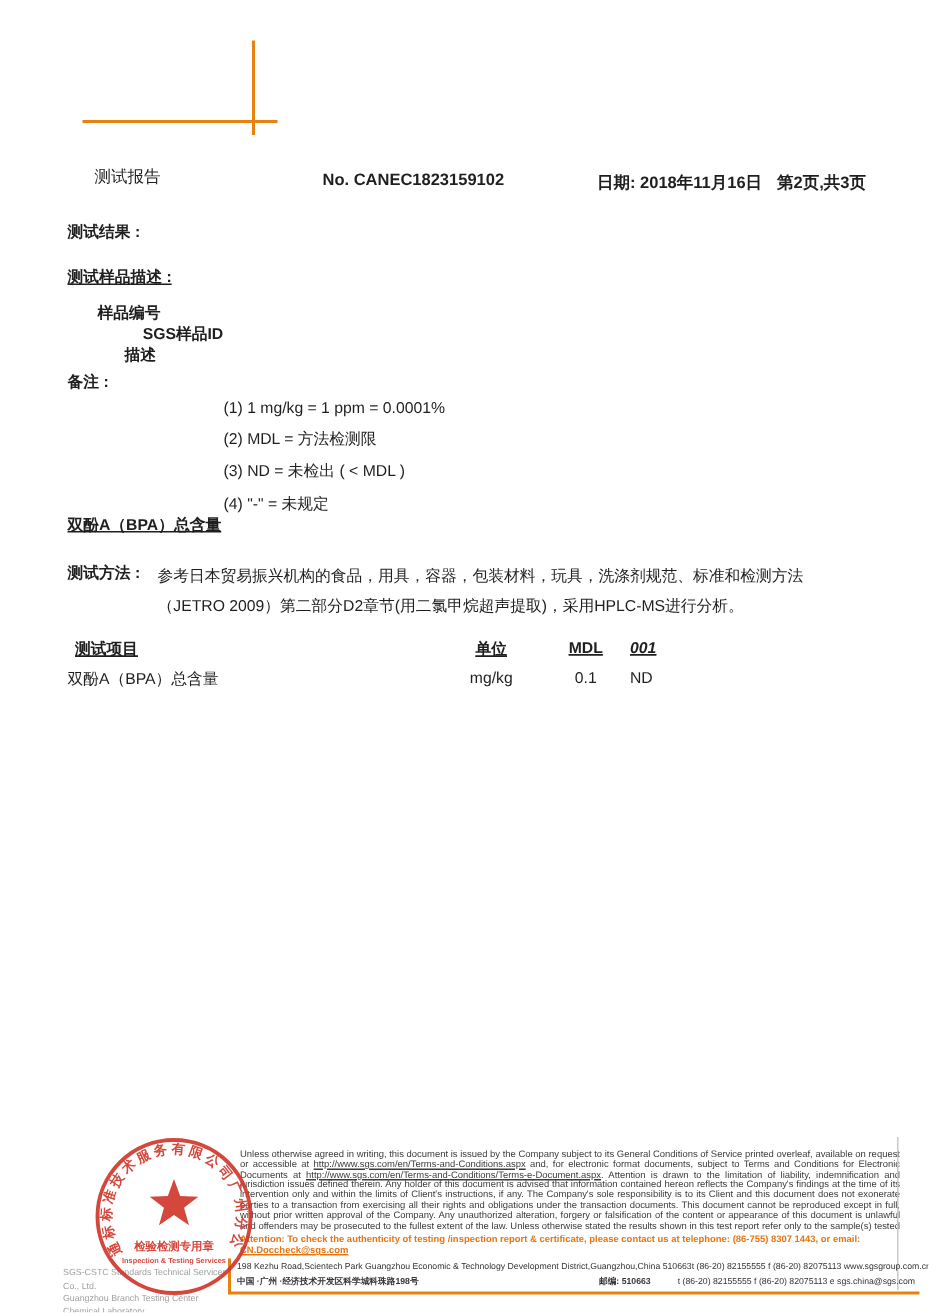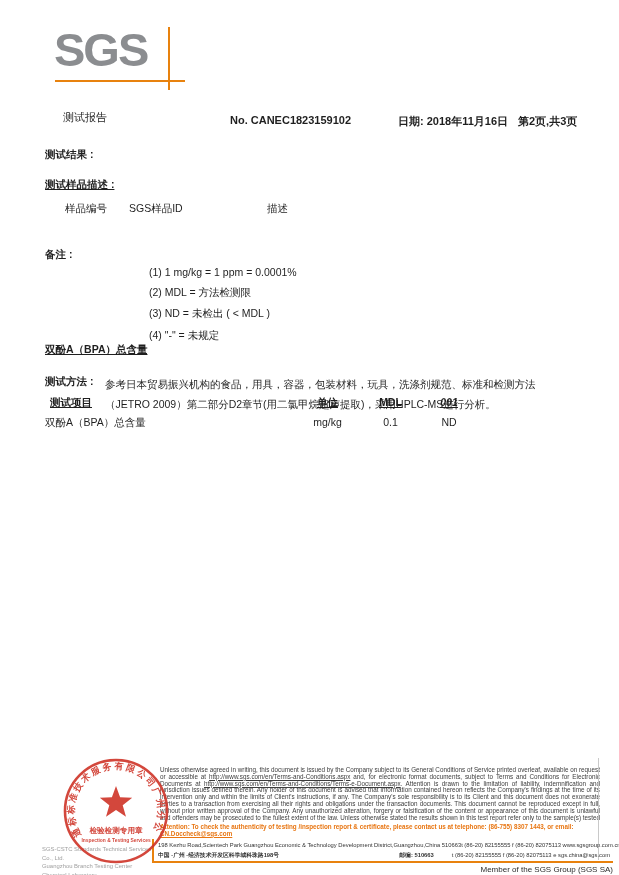--- a/index.html
+++ b/index.html
@@ -14,55 +14,55 @@
   
   .logo-text {
     left:54px; top:26px; font-size:47px; font-weight:bold; color:#8b8d90;
     letter-spacing:-2px; line-height:1;
   }
   .logo-vline { left:168px; top:27px; width:2px; height:63px; background:#e8820e; }
   .logo-hline { left:55px; top:80px; width:130px; height:2px; background:#e8820e; }
 
   
   .doc-title { left:63px; top:110px; font-size:11px; font-weight:normal; }
-  .report-no { left:230px; top:114px; font-size:11px; font-weight:600; }
+  .report-no { left:215px; top:114px; font-size:11px; font-weight:600; }
   .hdr-date  { left:378px; top:114px; font-size:11px; font-weight:600;margin-left:20px; }
   .hdr-page  { left:518px; top:114px; font-size:11px; font-weight:600; }
 
   .results-label { left:45px; top:148px; font-size:10.5px; font-weight:bold; }
 
   .section-title { font-size:10.5px; font-weight:bold; text-decoration:underline; }
   .sample-title { left:45px; top:178px; }
 
   
   .sample-table { left:55px; top:202px; width:330px; font-size:10.5px; }
   .sample-table .row { display:flex; }
   .sample-table .c1 { width:62px; text-align:center; }
-  .sample-table .c2 { width:110px; margin-left:12px; }
+  .sample-table .c2 { width:110px; text-align:center; margin-left:12px; }
   .sample-table .c3 { margin-left:28px; text-align:left; }
-  .sample-table .hdr { font-weight:normal; }
+  .sample-table .hdr { font-weight:bold;flex-direction:column; }
   .sample-table .val { margin-top:5px; }
 
   
   .remarks-label { left:45px; top:248px; font-size:10.5px; font-weight:bold; }
   .remarks-list { left:105px; top:266px; font-size:10.5px; }
   .remarks-list div { margin-bottom:7.5px;margin-left:44px; }
 
   
   .bpa-title { left:45px; top:343px; }
   .method-label { left:45px; top:375px; font-size:10.5px; font-weight:bold; }
   .method-text { left:105px; top:374px; width:468px; font-size:10.5px; line-height:20px; }
 
   
-  .result-table { left:45px; top:396px; width:433px; font-size:10.5px; }
+  .result-table { left:45px; top:426px; width:433px; font-size:10.5px; }
   .result-table .row { display:flex; align-items:flex-start; }
   .result-table .item { flex:1; padding-left:5px; }
   .result-table .cu { width:55px; text-align:center; }
   .result-table .cm { width:55px; margin-left:8px; text-align:center; }
-  .result-table .cs { width:58px; margin-left:2px; text-align:center; }
+  .result-table .cs { width:58px; margin-left:2px; }
   .result-table .hdr span { font-weight:bold; text-decoration:underline; }
   .result-table .hdr .cs span { font-style:italic; }
   .result-table .val { margin-top:6px; }
   .result-table .val .item { padding-left:0; }
 
   
   .legal {
     left:160px; top:767px; width:440px; font-size:6.3px; line-height:6.8px;
     color:#3c3c3c; text-align:justify;
   }
@@ -88,21 +88,20 @@
   .member-line { left:0; top:865px; width:613px; text-align:right; font-size:8px; color:#2b2b2b; }
 
   
   .stamp { left:60px; top:756px; width:112px; height:110px; z-index:2; opacity:0.92; }
 </style>
 </head>
 <body>
 
 <div class="page">
 
-  <div class="abs logo-text">SGS</div>
   <div class="abs logo-vline"></div>
   <div class="abs logo-hline"></div>
 
   <div class="abs doc-title">测试报告</div>
   <div class="abs report-no">No. CANEC1823159102</div>
   <div class="abs hdr-date">日期: 2018年11月16日</div>
   <div class="abs hdr-page">第2页,共3页</div>
 
   <div class="abs results-label">测试结果 :</div>
 
@@ -160,21 +159,20 @@
       <span>t (86-20) 82155555   f (86-20) 82075113   www.sgsgroup.com.cn</span>
     </div>
     <div class="addr-row addr-cn-line">
       <span class="cn">中国 ·广州 ·经济技术开发区科学城科珠路198号</span>
       <span class="grow"></span>
       <span class="cn" style="margin-right:18px;">邮编: 510663</span>
       <span>t (86-20) 82155555   f (86-20) 82075113   e  sgs.china@sgs.com</span>
     </div>
   </div>
   <div class="abs addr-hline"></div>
-  <div class="abs member-line">Member of the SGS Group (SGS SA)</div>
 
   <svg class="abs stamp" viewBox="0 0 110 110">
     <defs>
       <path id="ringPath" d="M 20.6,79.1 A 42,42 0 1 1 89.4,79.1" fill="none"></path>
     </defs>
     <circle cx="55" cy="55" r="51" fill="none" stroke="#d0382c" stroke-width="2.6"></circle>
     <text font-size="9" font-weight="bold" fill="#d0382c" letter-spacing="2.2">
       <textPath href="#ringPath" startOffset="0">通标标准技术服务有限公司广州分公司</textPath>
     </text>
     <polygon fill="#d0382c" points="55,30 59.1,41.3 71.2,41.75 61.7,49.16 65,60.75 55,54 45,60.75 48.3,49.16 38.8,41.75 50.9,41.3"></polygon>

